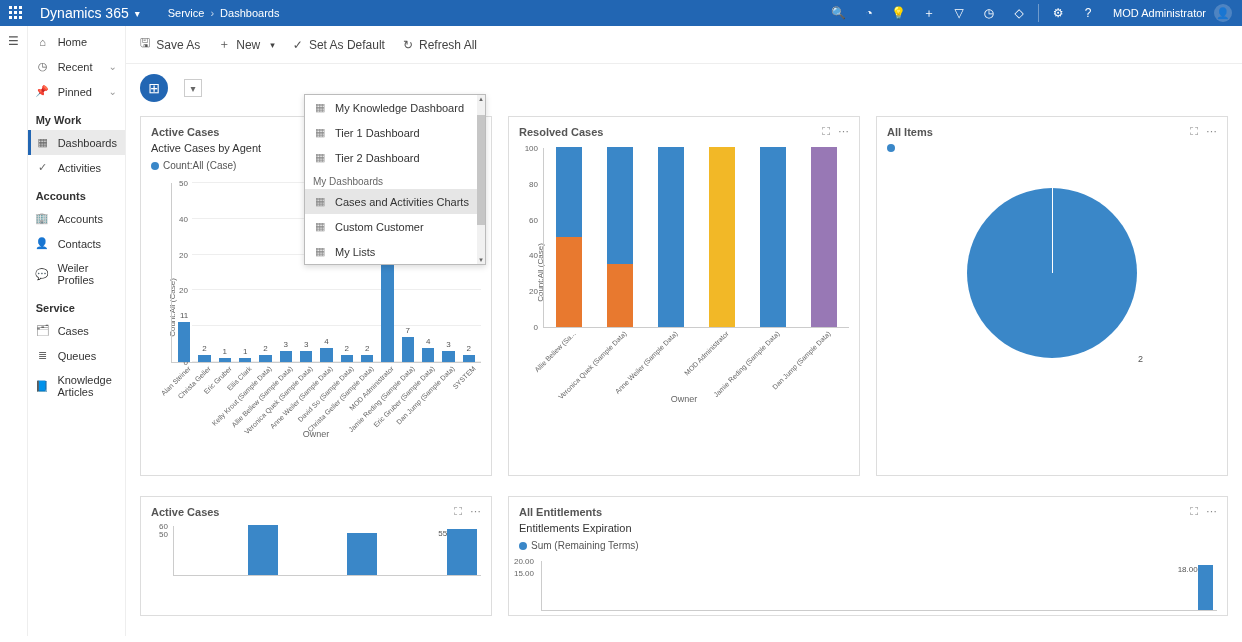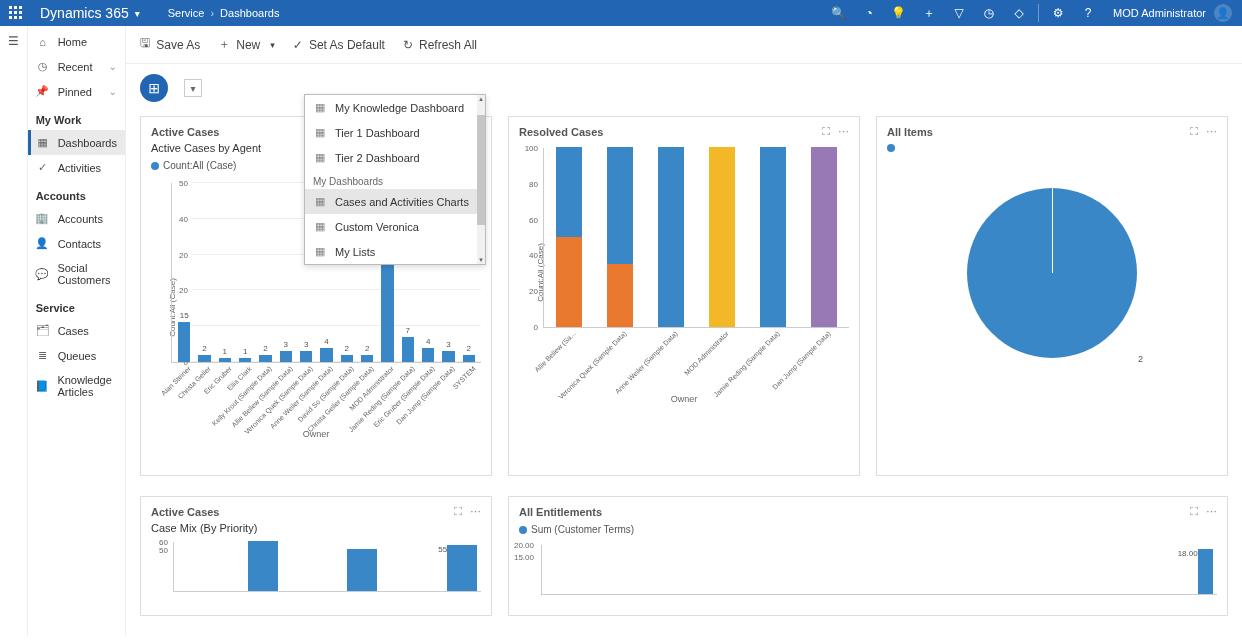--- a/index.html
+++ b/index.html
@@ -184,21 +184,21 @@
         <div class="side-item">
           <span class="icn">🏢</span>
           <span>Accounts</span>
         </div>
         <div class="side-item">
           <span class="icn">👤</span>
           <span>Contacts</span>
         </div>
         <div class="side-item">
           <span class="icn">💬</span>
-          <span>Social Customers</span>
+          <span>Weiler Profiles</span>
         </div>
         <div class="side-group">Service</div>
         <div class="side-item">
           <span class="icn">🗂</span>
           <span>Cases</span>
         </div>
         <div class="side-item">
           <span class="icn">≣</span>
           <span>Queues</span>
         </div>
@@ -251,21 +251,21 @@
           </div>
         </div>
       <div class="dd-group">My Dashboards</div>
       <div id="dd-mine">
           <div class="dd-item hover">
             <span class="dd-icn">▦</span>
             <span>Cases and Activities Charts</span>
           </div>
           <div class="dd-item">
             <span class="dd-icn">▦</span>
-            <span>Custom Veronica</span>
+            <span>Custom Customer</span>
           </div>
           <div class="dd-item">
             <span class="dd-icn">▦</span>
             <span>My Lists</span>
           </div>
         </div>
       <div class="dd-scroll"></div>
       <div class="dd-thumb"></div>
       <div class="dd-arrow-up">▴</div>
       <div class="dd-arrow-dn">▾</div>
@@ -303,21 +303,21 @@
               </div>
             <div class="grid-lines" id="glines-active">
                 <div style="bottom: 0%;"></div>
                 <div style="bottom: 20%;"></div>
                 <div style="bottom: 40%;"></div>
                 <div style="bottom: 60%;"></div>
                 <div style="bottom: 80%;"></div>
                 <div style="bottom: 100%;"></div>
               </div>
           <div class="bar-col">
-                <div class="bar-val">15</div>
+                <div class="bar-val">11</div>
                 <div class="bar" style="height:39.6px"></div>
                 <div class="xlab">Alan Steiner</div>
               </div>
               <div class="bar-col">
                 <div class="bar-val">2</div>
                 <div class="bar" style="height:7.2px"></div>
                 <div class="xlab">Christa Geller</div>
               </div>
               <div class="bar-col">
                 <div class="bar-val">1</div>
@@ -467,21 +467,20 @@
 
     <div class="grid2">
       <div class="card short">
         <div class="card-head">
           <span class="card-title">Active Cases</span>
           <span class="card-actions">
             <span>⛶</span>
             <span>⋯</span>
           </span>
         </div>
-        <div class="card-sub">Case Mix (By Priority)</div>
         <div class="chart-area-short">
           <div class="bar-chart-short" id="chart-casemix">
              <div class="y-ticks" id="yticks-casemix" style="left:-22px;">
                 <div style="bottom: 83.3333%;">50</div>
                 <div style="bottom: 100%;">60</div>
               </div>
           <div class="bar-col">
                 <div class="bar" style="height:50px"></div>
               </div>
               <div class="bar-col">
@@ -496,24 +495,25 @@
       </div>
 
       <div class="card short">
         <div class="card-head">
           <span class="card-title">All Entitlements</span>
           <span class="card-actions">
             <span>⛶</span>
             <span>⋯</span>
           </span>
         </div>
+        <div class="card-sub">Entitlements Expiration</div>
         <div class="legend">
             <span class="li">
               <span class="dot" style="background:#3a87c8"></span>
-              <span>Sum (Customer Terms)</span>
+              <span>Sum (Remaining Terms)</span>
             </span>
           </div>
         <div class="chart-area-short">
           <div class="bar-chart-short" id="chart-ent">
             <div class="y-ticks" id="yticks-ent" style="left:-24px;">
                 <div style="bottom: 75%;">15.00</div>
                 <div style="bottom: 100%;">20.00</div>
               </div>
           <div class="bar-col">
                 <div class="bar" style="height:0px"></div>

